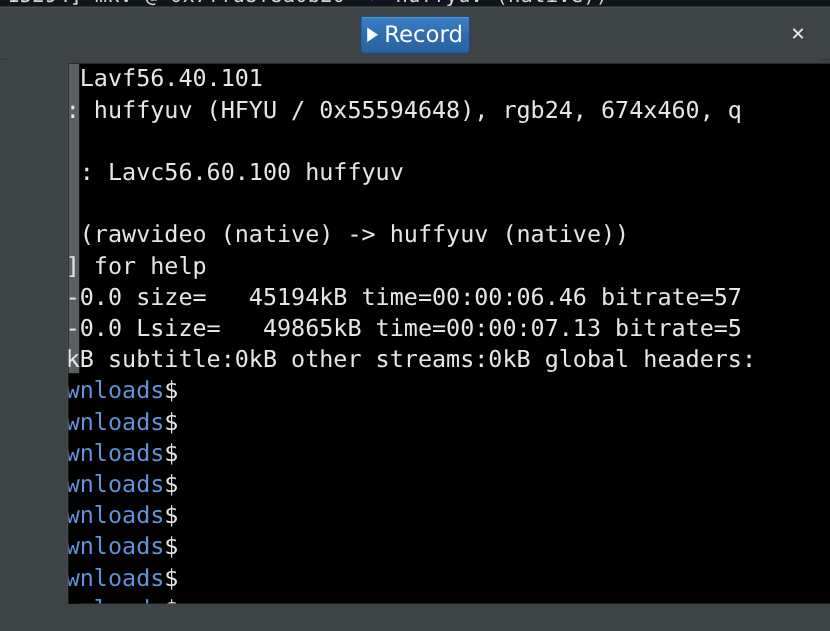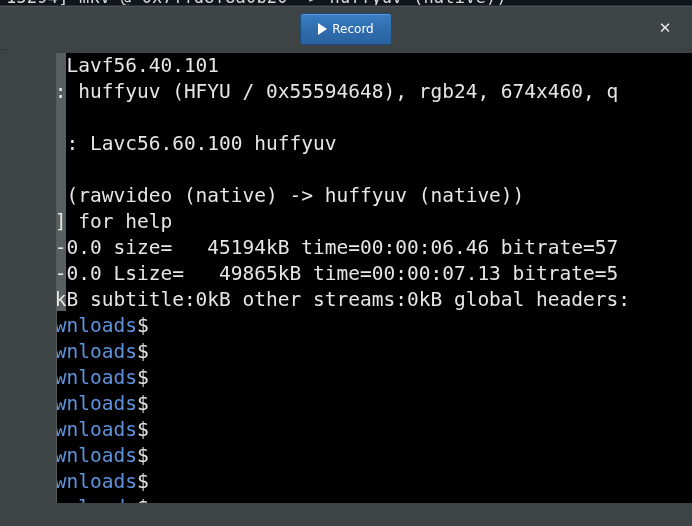--- a/index.html
+++ b/index.html
@@ -75,21 +75,21 @@
   #record-button .play-tri {
     width: 0; height: 0;
     border-left: 9px solid #ffffff;
     border-top: 6px solid transparent;
     border-bottom: 6px solid transparent;
     flex: none;
   }
   #record-button .btn-label {
     color: #ffffff;
     font-family: "DejaVu Sans", sans-serif;
-    font-size: 12px;
+    font-size: 19px;
     line-height: 15px;
   }
 
   #close-button {
     position: absolute;
     right: 14px;
     top: 9px;
     width: 26px;
     height: 24px;
     display: flex;

